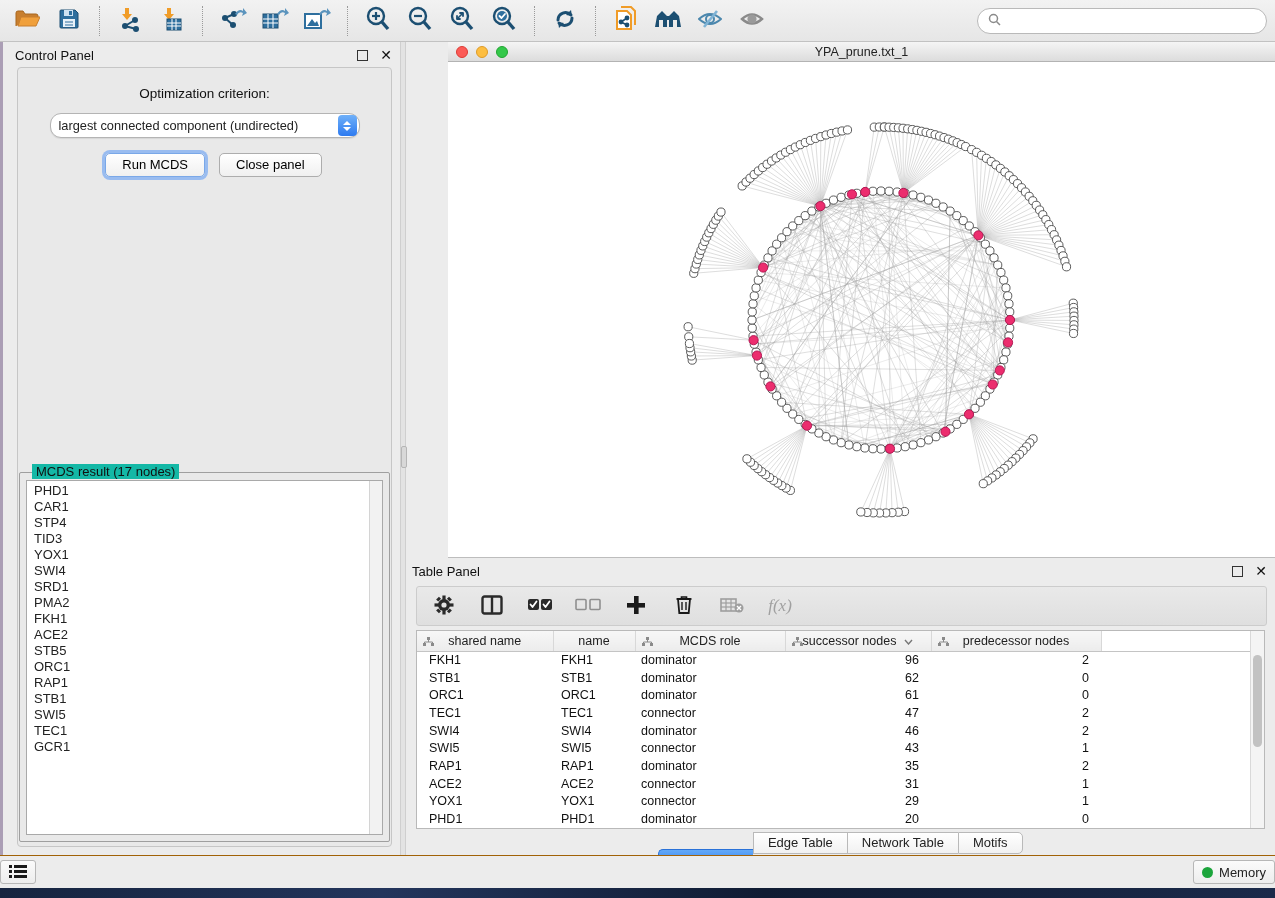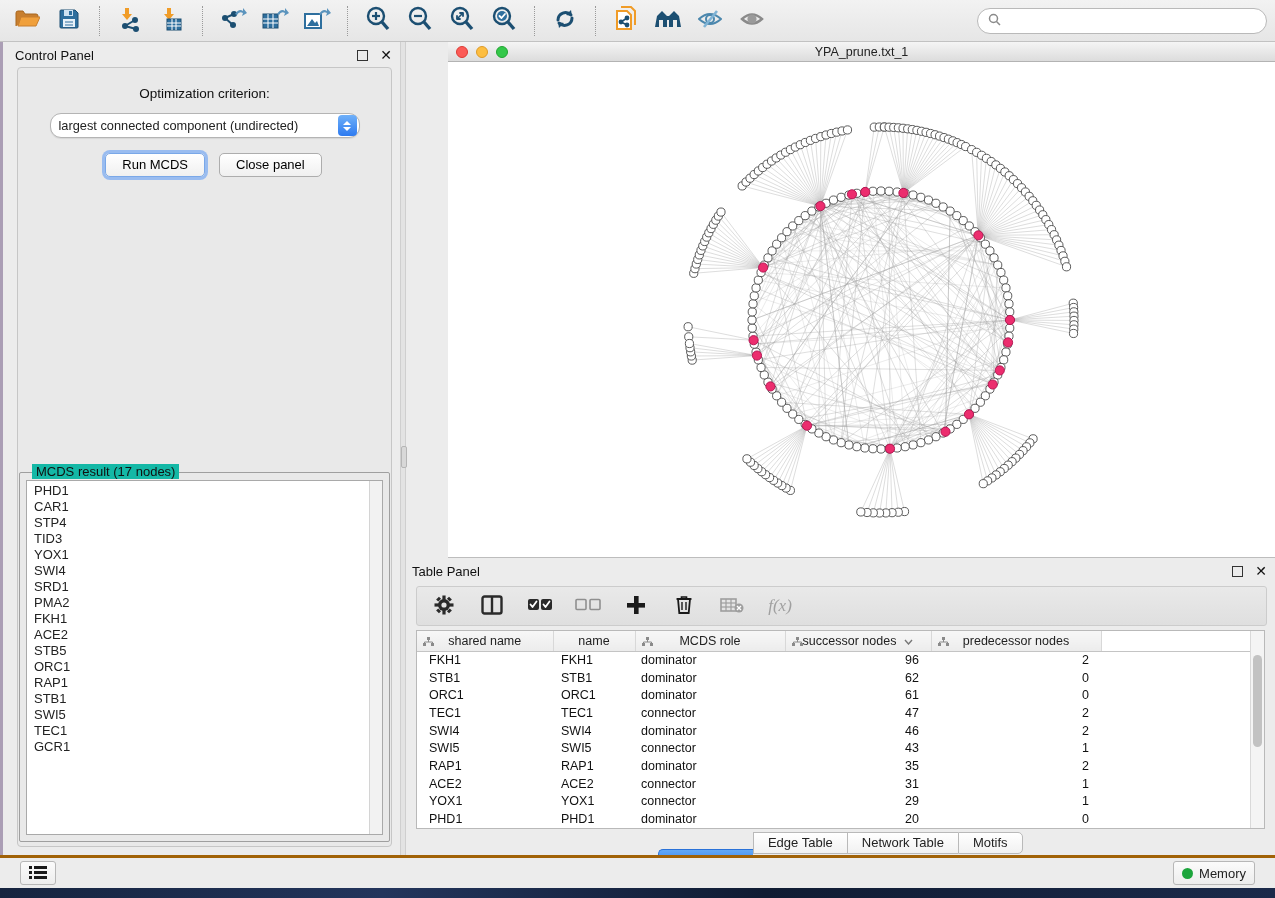--- a/index.html
+++ b/index.html
@@ -95,22 +95,22 @@
   .vscroll { width:14px; background:#f4f4f4; border-left:1px solid #d9d9d9; position:relative; flex:0 0 auto; }
   .vscroll .thumb { position:absolute; top:24px; left:2px; width:9px; height:92px; background:#c2c2c2; border-radius:5px; }
   .tp-tabs { height:26px; display:flex; justify-content:center; align-items:flex-start; padding-top:3px; flex:0 0 auto; }
   .btab { background:linear-gradient(#ffffff,#f1f1f1); border:1px solid #b9b9b9; border-right:none; padding:2px 14px 3px;
           font-size:13px; cursor:pointer; }
   .btab:first-child { border-radius:5px 0 0 5px;margin-top:17px; }
   .btab:last-child { border-right:1px solid #b9b9b9; border-radius:0 5px 5px 0; }
   .btab.active { background:linear-gradient(#63a9f7,#2576ef); color:#fff; border-color:#2a72d8; }
 
   
-  .statusbar { height:33px; background:#ececec; border-top:3px solid #a16207; display:flex; align-items:center;
-               padding:0 20px; flex:0 0 auto; }
+  .statusbar { height:33px; background:#ececec; border-top:1px solid #a16207; display:flex; align-items:center;
+               padding:0 0; flex:0 0 auto; }
   .sbtn { height:24px; background:linear-gradient(#fbfbfb,#ededed); border:1px solid #b7b7b7; border-radius:3px;
           display:flex; align-items:center; justify-content:center; padding:0 8px; gap:6px; cursor:pointer; font-size:13px; }
   .memdot { width:11px; height:11px; border-radius:50%; background:#1ca53c; }
   .desktop-bottom { height:10px; background:linear-gradient(90deg,#16243f,#23355c 30%,#101c33 60%,#1b2a4a); }
 
   svg .st { fill:none; stroke-linecap:round; stroke-linejoin:round; }
 </style>
 </head>
 <body>
 

